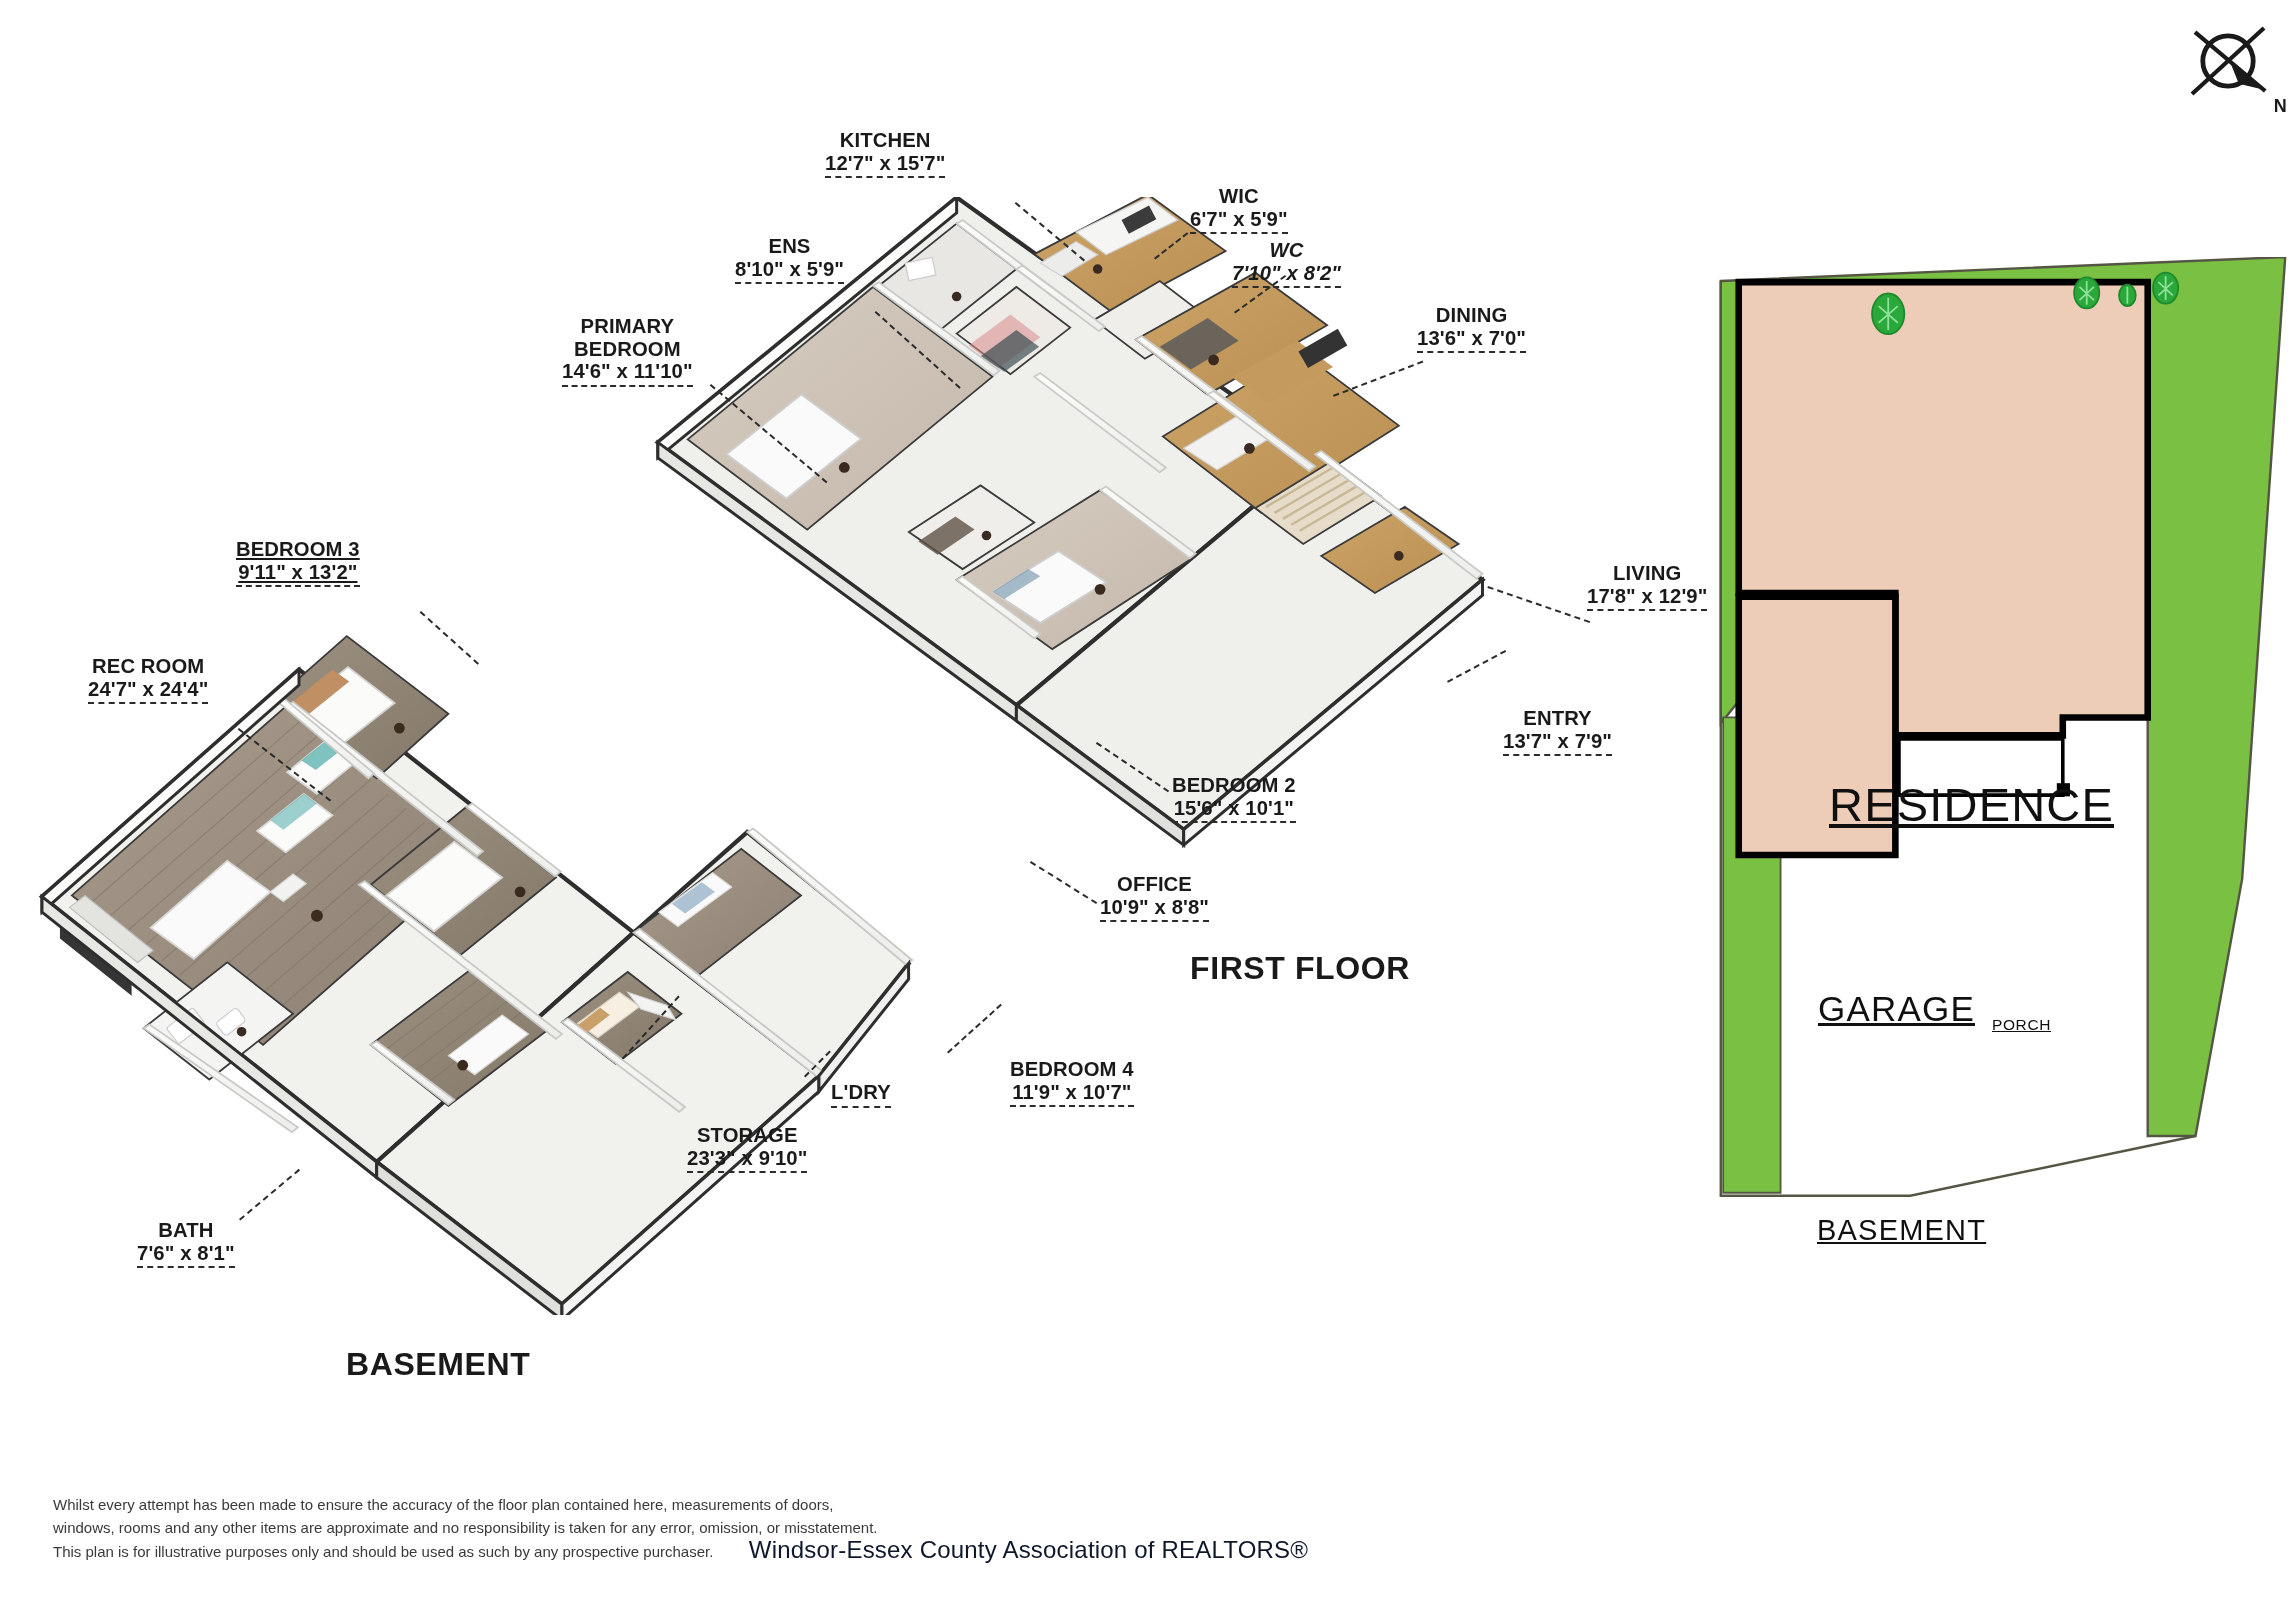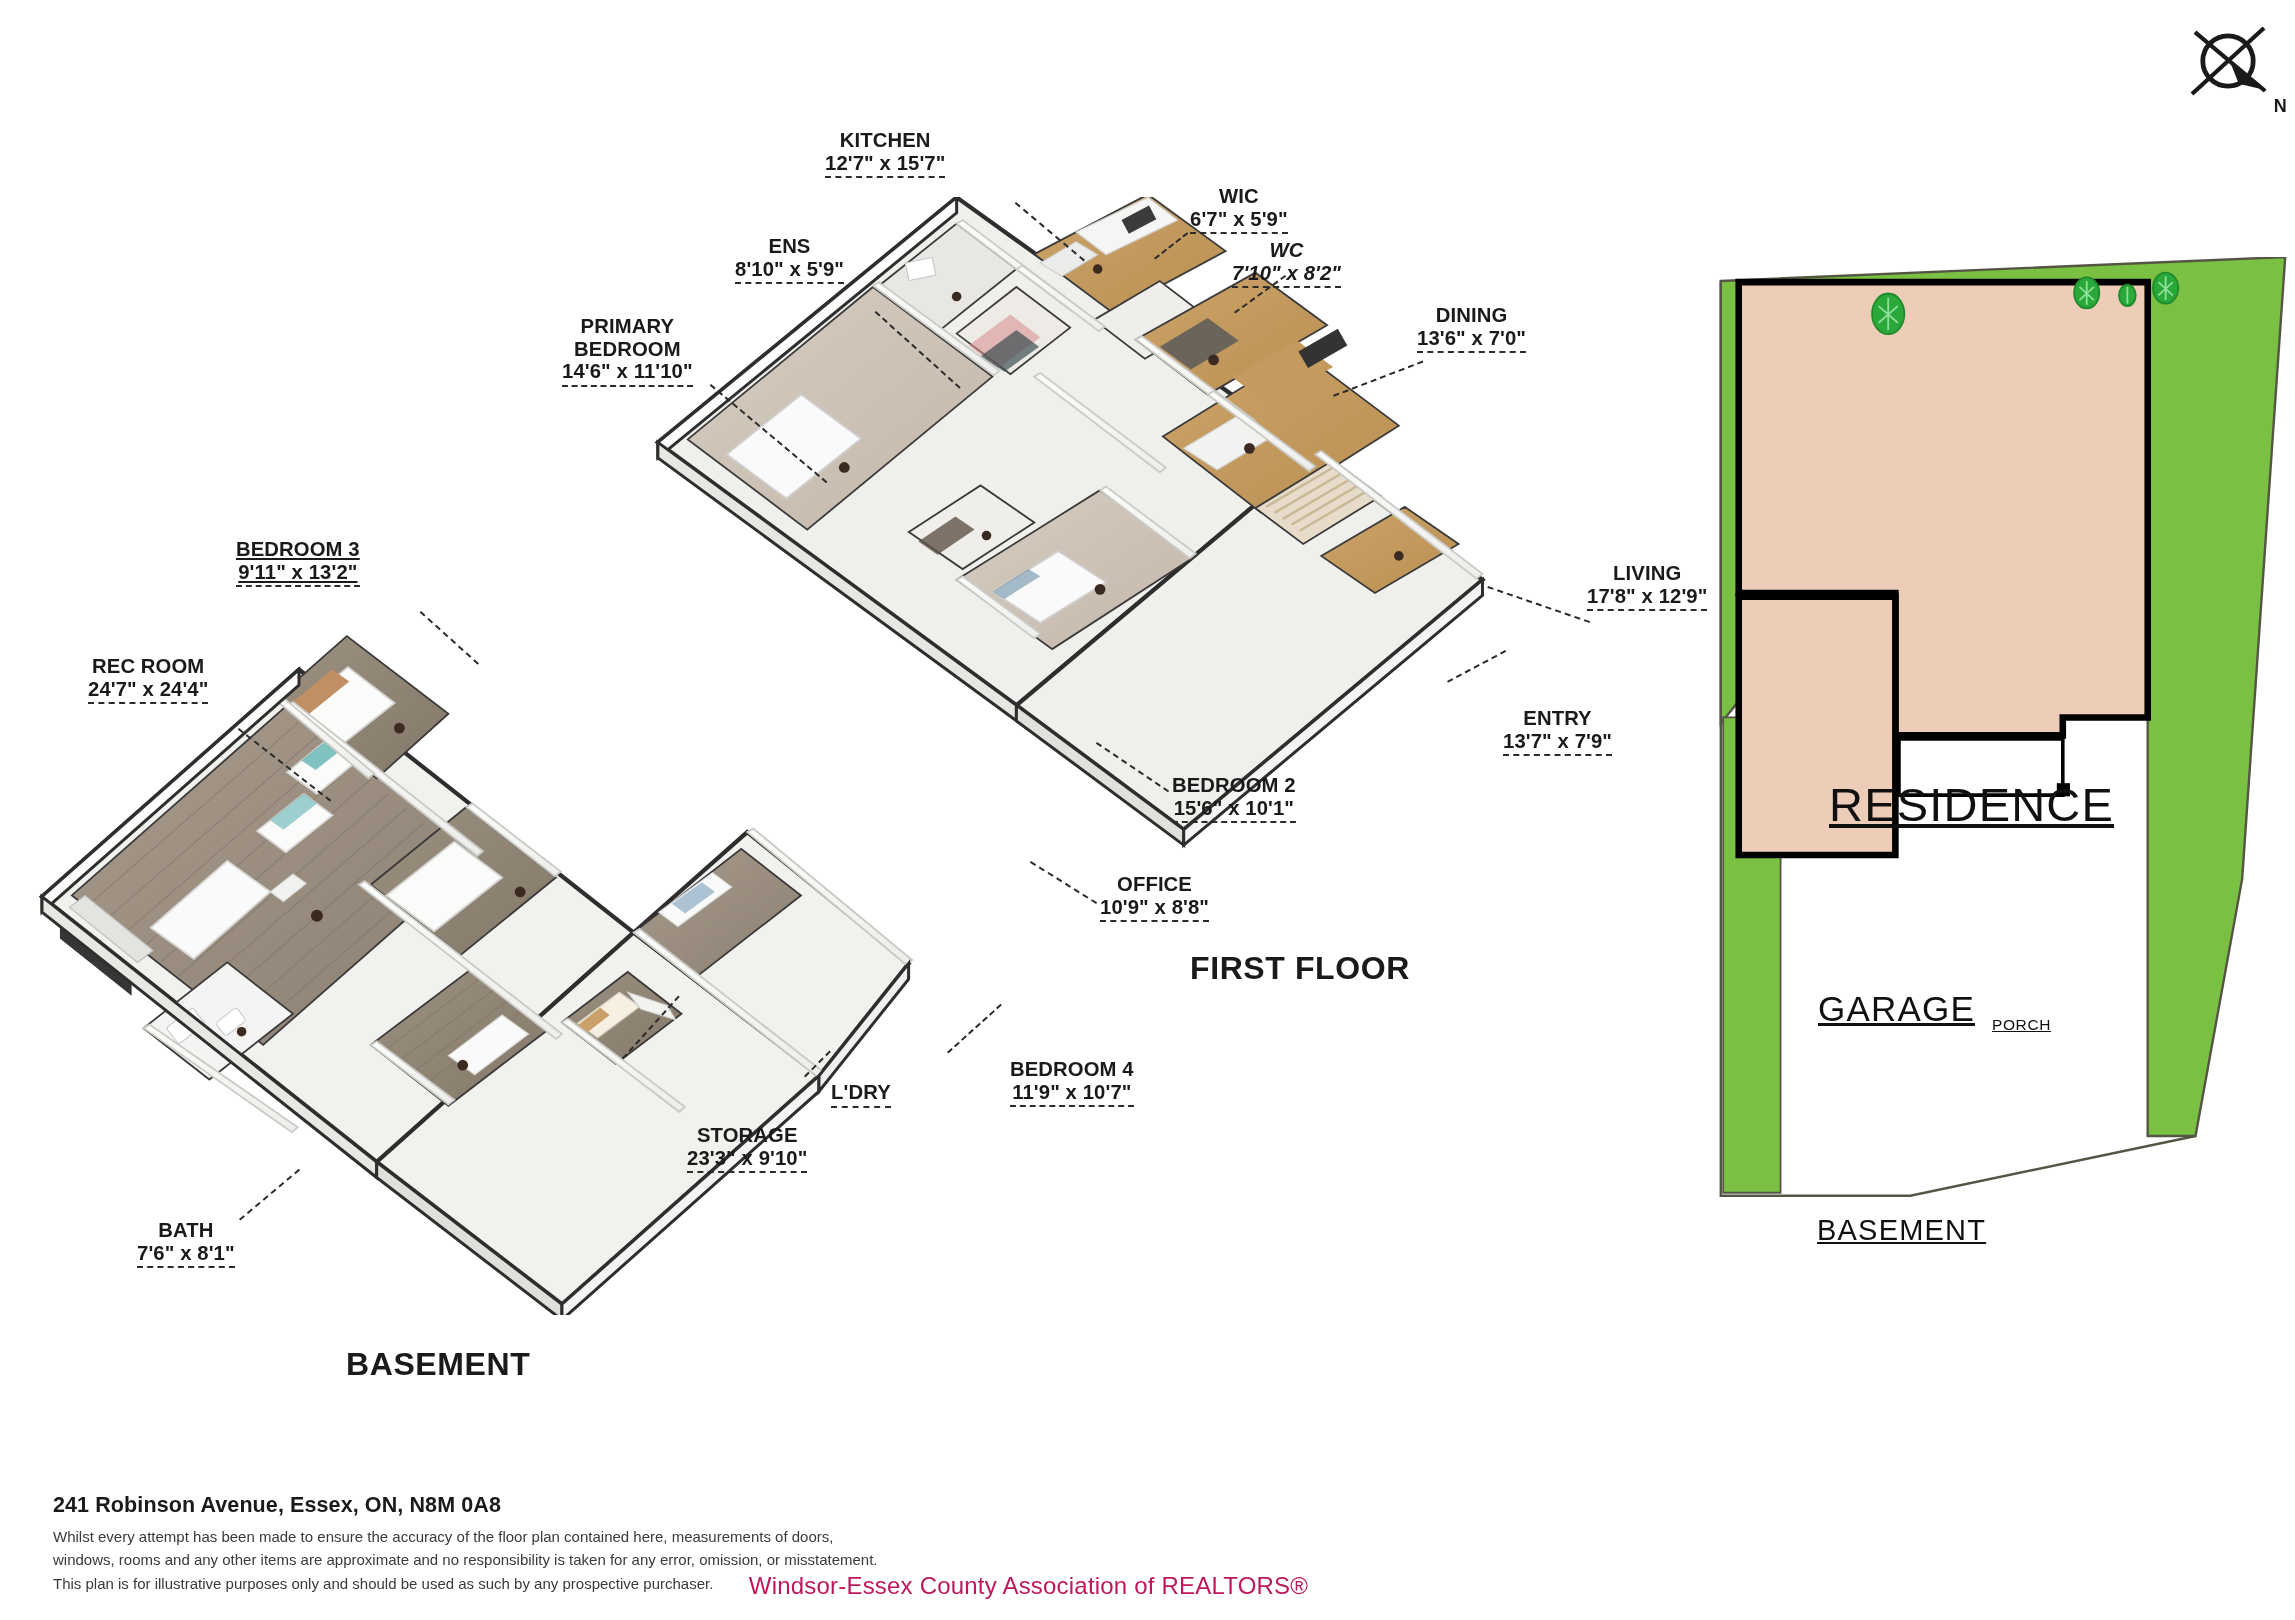--- a/index.html
+++ b/index.html
@@ -33,22 +33,22 @@
   #driveway-word{font-size:29px;left:1817px;top:1214px;}
 
   
   #compass{position:absolute;left:2174px;top:7.2px;width:114px;height:111px;}
   #compass .n{position:absolute;right:1.2px;bottom:1.2px;font-size:18px;font-weight:700;}
 
   
   #footer{position:absolute;left:53px;top:1493px;width:2032px;}
   #addr{font-size:21.5px;font-weight:700;letter-spacing:0.1px;margin-bottom:7.2px;}
   .disc{font-size:15px;font-weight:400;color:#3a3a3a;line-height:1.55;}
-  #assoc{position:absolute;left:0;top:1572px;width:2057px;text-align:center;
-         font-size:24px;font-weight:400;color:#be185d;letter-spacing:0.2px;}
+  #assoc{position:absolute;left:0;top:1536px;width:2057px;text-align:center;
+         font-size:24px;font-weight:400;color:#0f172a;letter-spacing:0.2px;}
 </style>
 </head>
 <body>
 
 <div class="iso" id="iso-first" style="left:622px;top:197px;">
 <svg width="980" height="670" viewBox="0 0 1640 1120">
   <defs>
     <linearGradient id="woodg" x1="0" y1="0" x2="1" y2="1">
       <stop offset="0" stop-color="#cda468"></stop>
           <stop offset="1" stop-color="#b98f52"></stop>
@@ -432,19 +432,18 @@
   <svg width="114" height="111" viewBox="0 0 190 185">
     <line x1="30" y1="145" x2="150" y2="35" stroke="#1a1a1a" stroke-width="7"></line>
     <line x1="35" y1="42" x2="152" y2="140" stroke="#1a1a1a" stroke-width="7"></line>
     <circle cx="90" cy="90" r="42" fill="none" stroke="#1a1a1a" stroke-width="8"></circle>
     <polygon points="92,88 150,138 108,128" fill="#1a1a1a"></polygon>
   </svg>
   <span class="n">N</span>
 </div>
 
 <div id="footer">
-  <div id="addr">241 Robinson Avenue, Essex, ON, N8M 0A8</div>
   <div class="disc">Whilst every attempt has been made to ensure the accuracy of the floor plan contained here, measurements of doors,</div>
   <div class="disc">windows, rooms and any other items are approximate and no responsibility is taken for any error, omission, or misstatement.</div>
   <div class="disc">This plan is for illustrative purposes only and should be used as such by any prospective purchaser.</div>
 </div>
 <div id="assoc">Windsor-Essex County Association of REALTORS®</div>
 
 
 </body></html>

